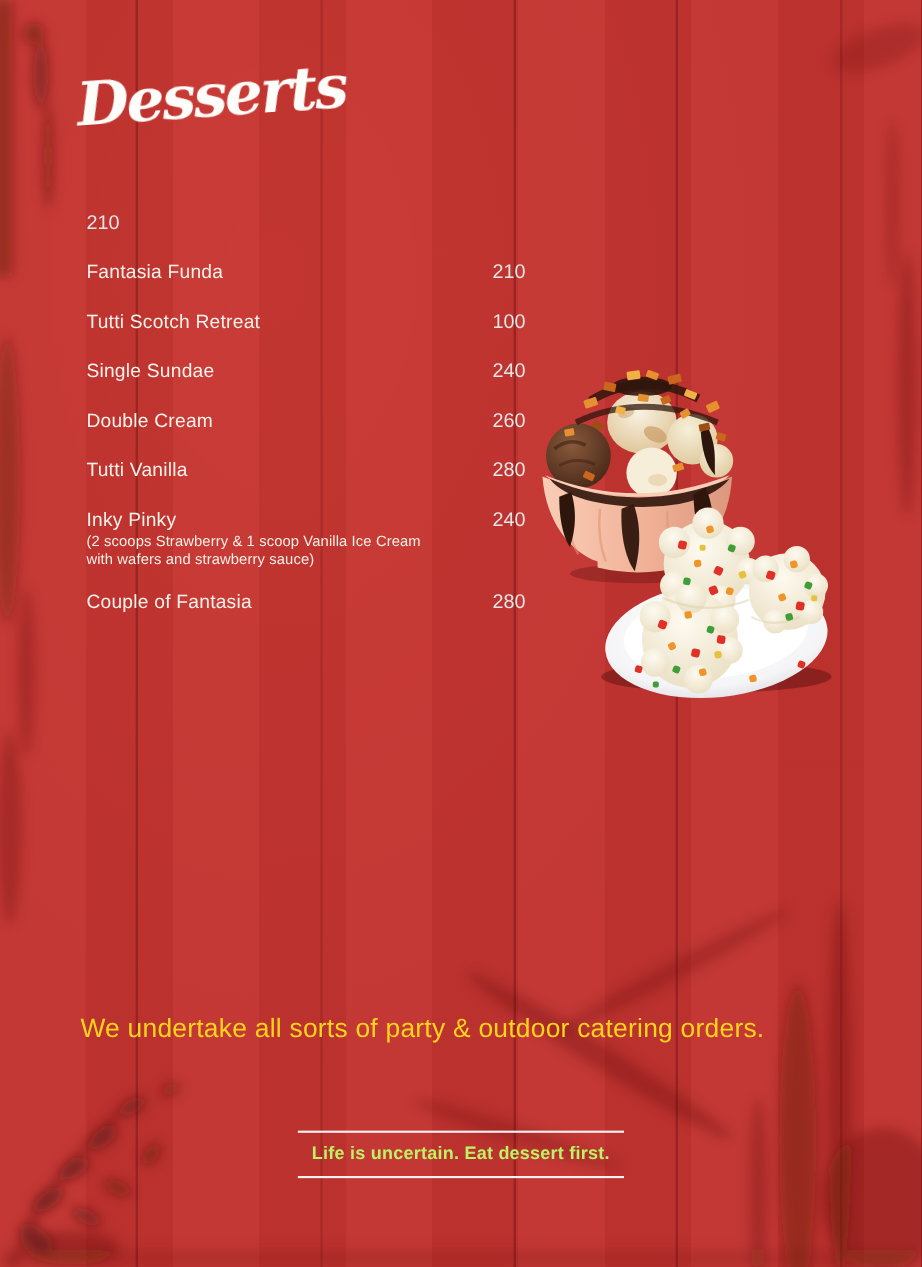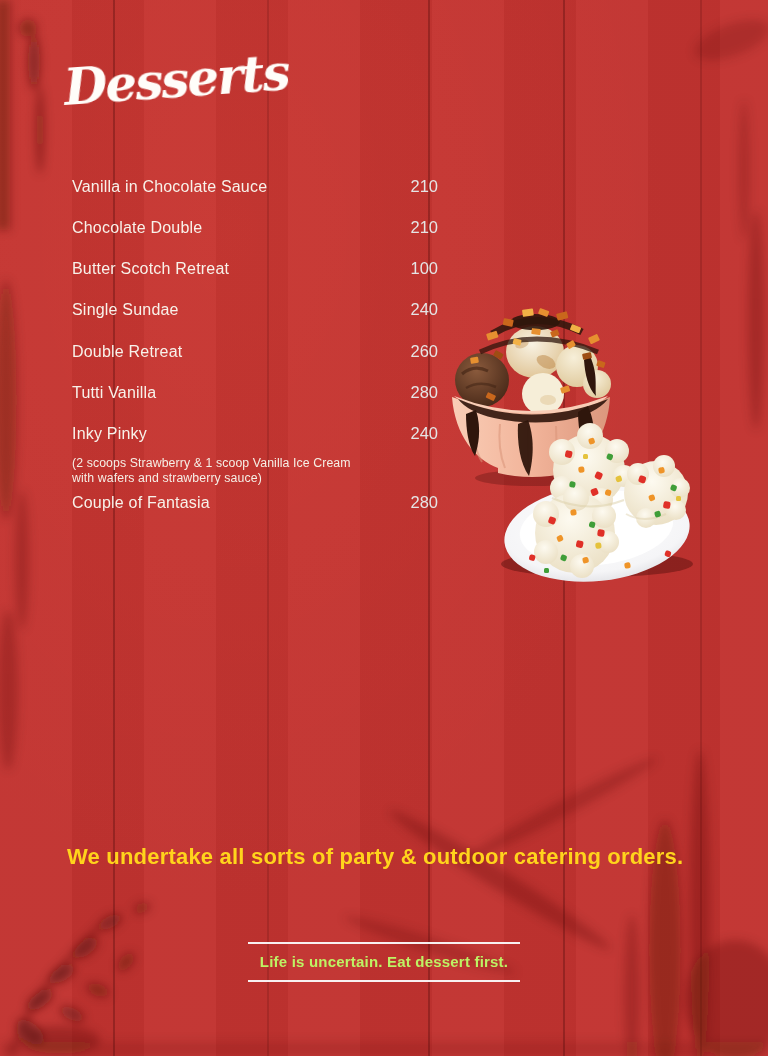--- a/index.html
+++ b/index.html
@@ -30,28 +30,28 @@
     font-family:"DejaVu Serif",serif;font-style:italic;font-weight:700;
     font-size:50px;line-height:1.1;color:#fffdf9;
     letter-spacing:-2px;transform:rotate(-4deg);transform-origin:left center;
   }
 
   .menu{position:absolute;left:72px;top:0;width:366px;}
   .item{position:absolute;left:0;width:366px;color:#f8f2ea;}
   .iline{display:flex;justify-content:space-between;align-items:baseline;}
   .iname{font-size:16px;font-weight:400;letter-spacing:.2px;line-height:20px;}
   .iprice{font-size:16.5px;font-weight:400;color:#e5e5e5;line-height:20px;}
-  .idesc{margin-top:12px;font-size:12.3px;line-height:15px;font-weight:400;
+  .idesc{margin-top:0;font-size:12.3px;line-height:15px;font-weight:400;
          color:#f6efe6;white-space:pre-line;letter-spacing:.1px;}
   .t0{top:176px}.t1{top:217px}.t2{top:258px}.t3{top:299px}
   .t4{top:341px}.t5{top:382px}.t6{top:423px}.t7{top:492px}
 
   .catering{
     position:absolute;left:67px;top:844px;width:660px;
-    font-size:22px;font-weight:700;letter-spacing:.2px;color:#ffd41c;
+    font-size:22px;font-weight:400;letter-spacing:.2px;color:#ffd41c;
   }
 
   .quote{position:absolute;left:248px;top:942px;width:272px;text-align:center;color:#bef264;}
   .quote .rule{height:2px;background:#fbfbfb;opacity:.95;}
   .quote .qtext{padding:8px 0 9px;font-size:15px;font-weight:700;letter-spacing:.2px;line-height:19px;}
 </style>
 </head>
 <body>
 
 <div class="page">
@@ -100,45 +100,44 @@
       <ellipse cx="142" cy="908" rx="9" ry="5" opacity=".4" transform="rotate(-20 142 908)"></ellipse>
       <ellipse cx="60" cy="1040" rx="40" ry="14" opacity=".3"></ellipse>
     </g>
   </svg>
 
   <div class="title">Desserts</div>
 
   <div class="menu">
     <div class="item t0">
       <div class="iline">
-        <span class="iname">Vanilla in Chocolate Sauce</span>
         <span class="iprice">210</span>
       </div>
     </div>
     <div class="item t1">
       <div class="iline">
-        <span class="iname">Chocolate Double</span>
+        <span class="iname">Fantasia Funda</span>
         <span class="iprice">210</span>
       </div>
     </div>
     <div class="item t2">
       <div class="iline">
-        <span class="iname">Butter Scotch Retreat</span>
+        <span class="iname">Tutti Scotch Retreat</span>
         <span class="iprice">100</span>
       </div>
     </div>
     <div class="item t3">
       <div class="iline">
         <span class="iname">Single Sundae</span>
         <span class="iprice">240</span>
       </div>
     </div>
     <div class="item t4">
       <div class="iline">
-        <span class="iname">Double Retreat</span>
+        <span class="iname">Double Cream</span>
         <span class="iprice">260</span>
       </div>
     </div>
     <div class="item t5">
       <div class="iline">
         <span class="iname">Tutti Vanilla</span>
         <span class="iprice">280</span>
       </div>
     </div>
     <div class="item t6">

